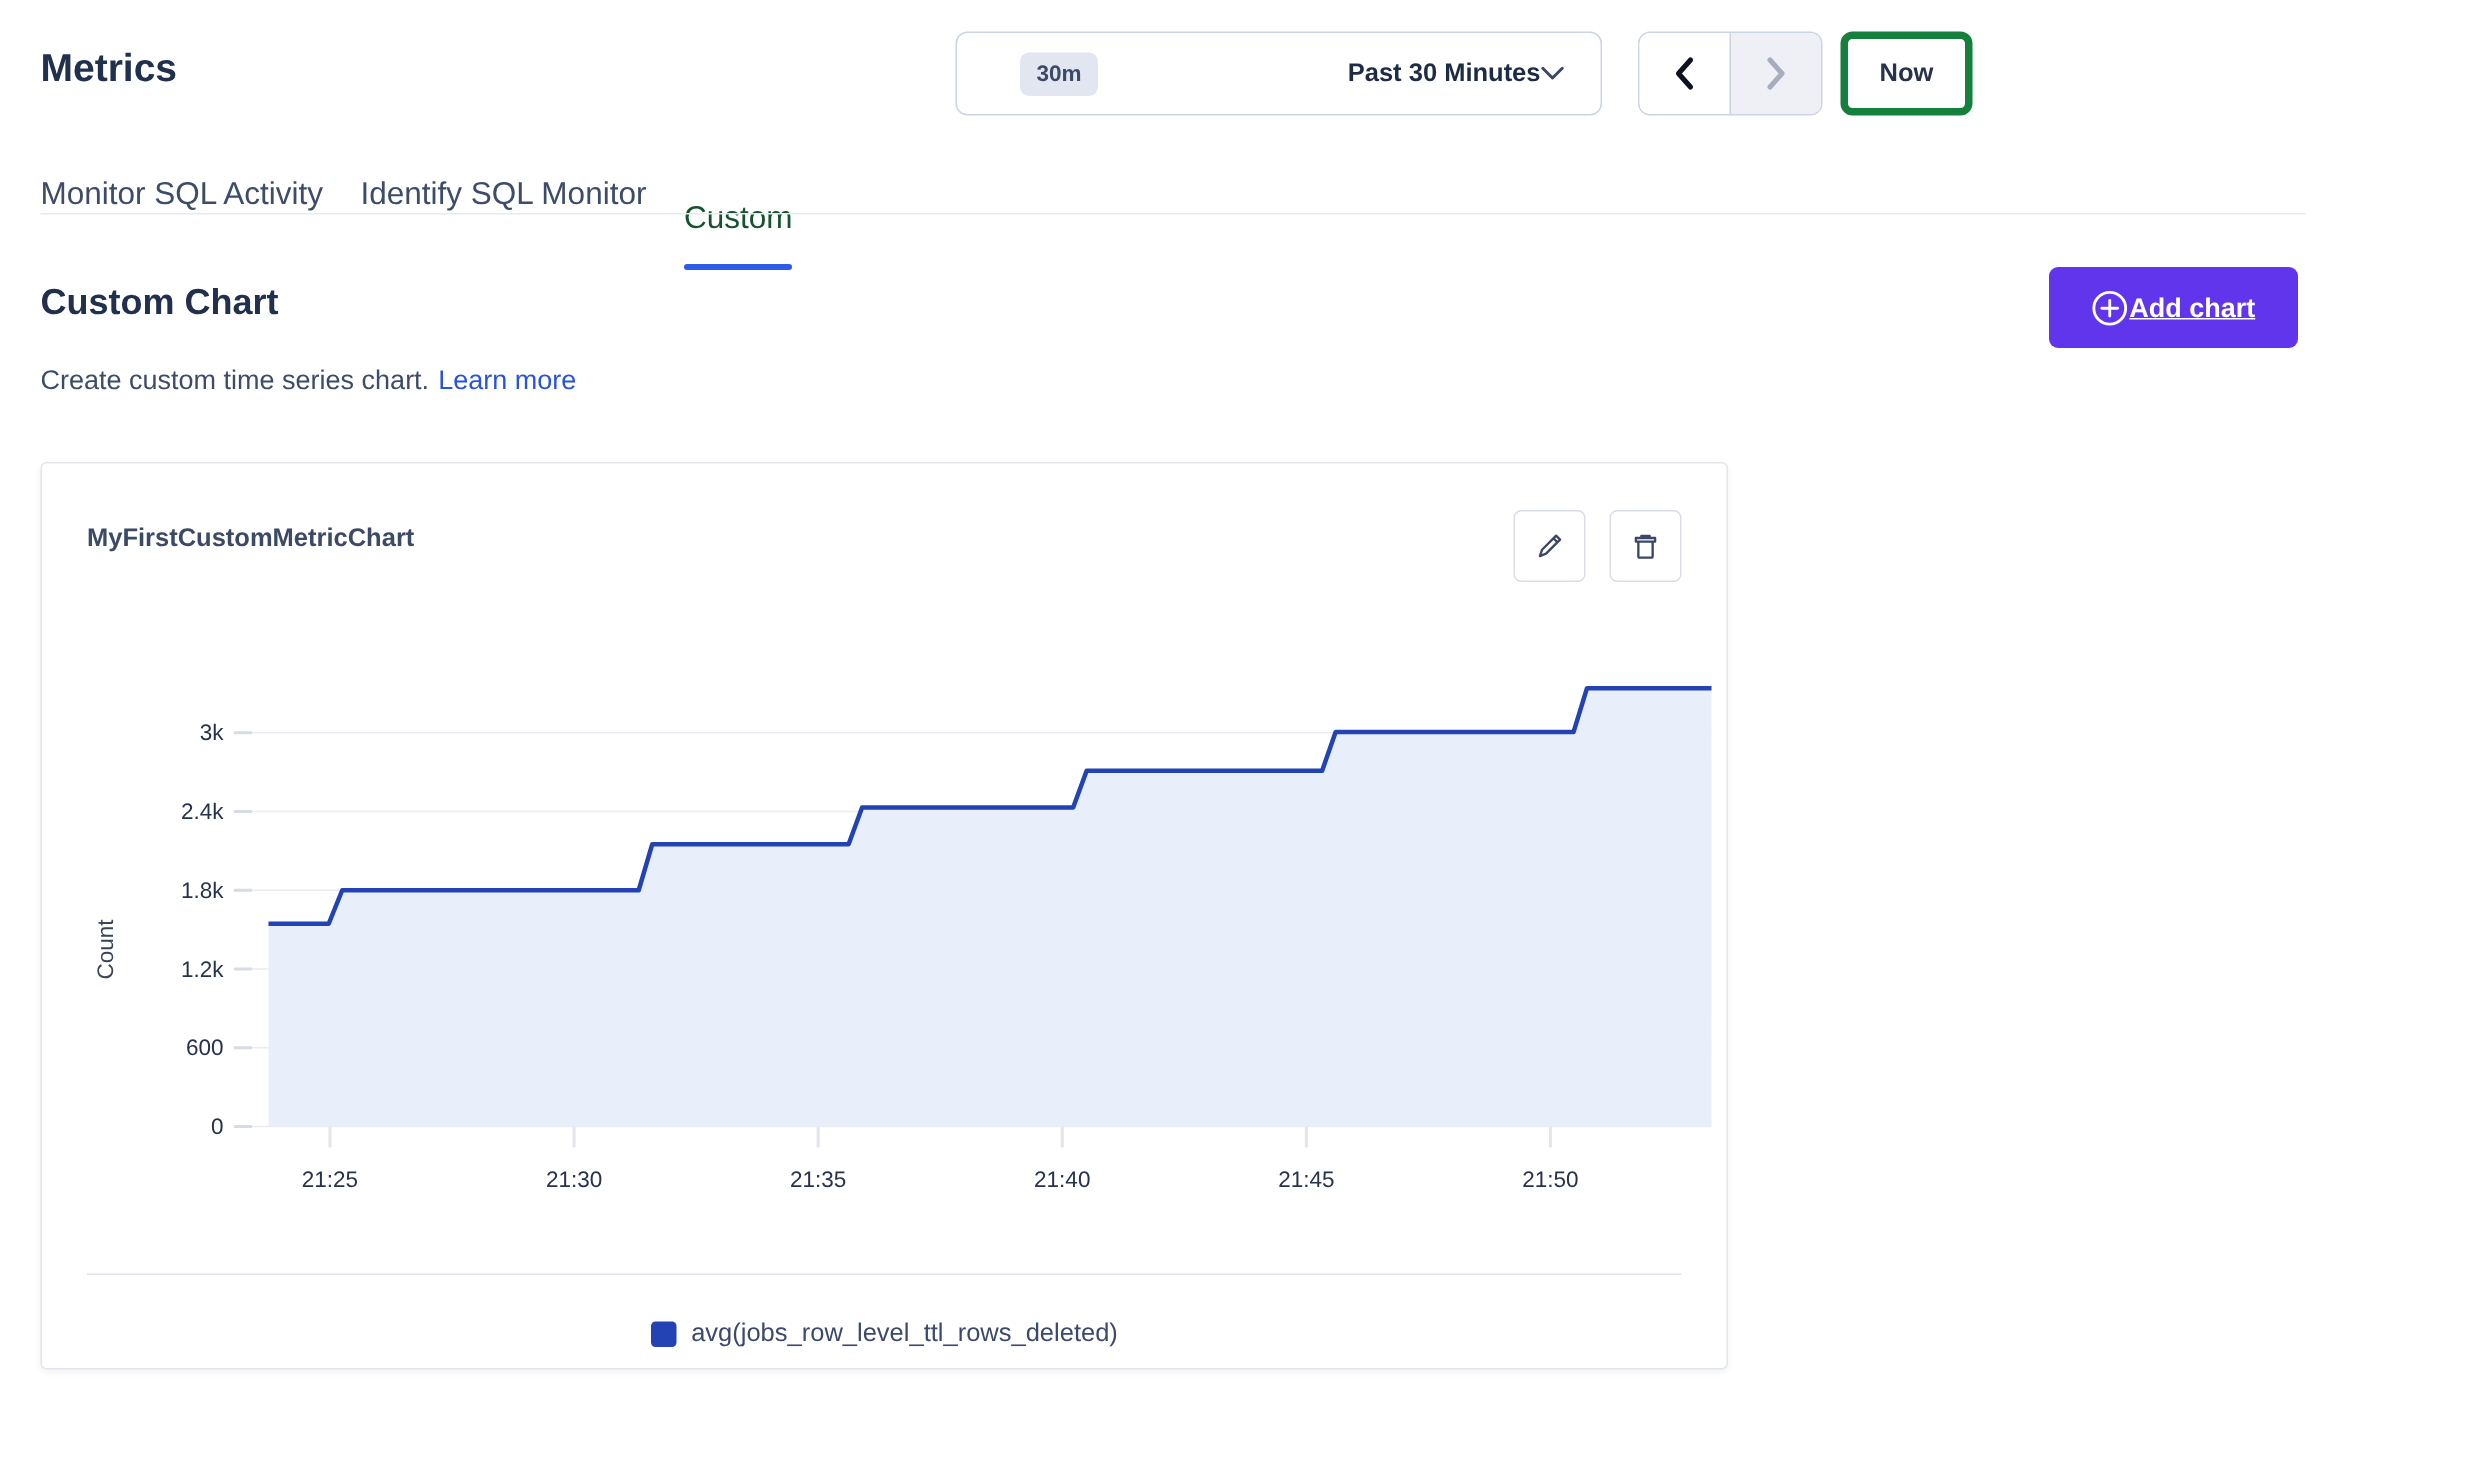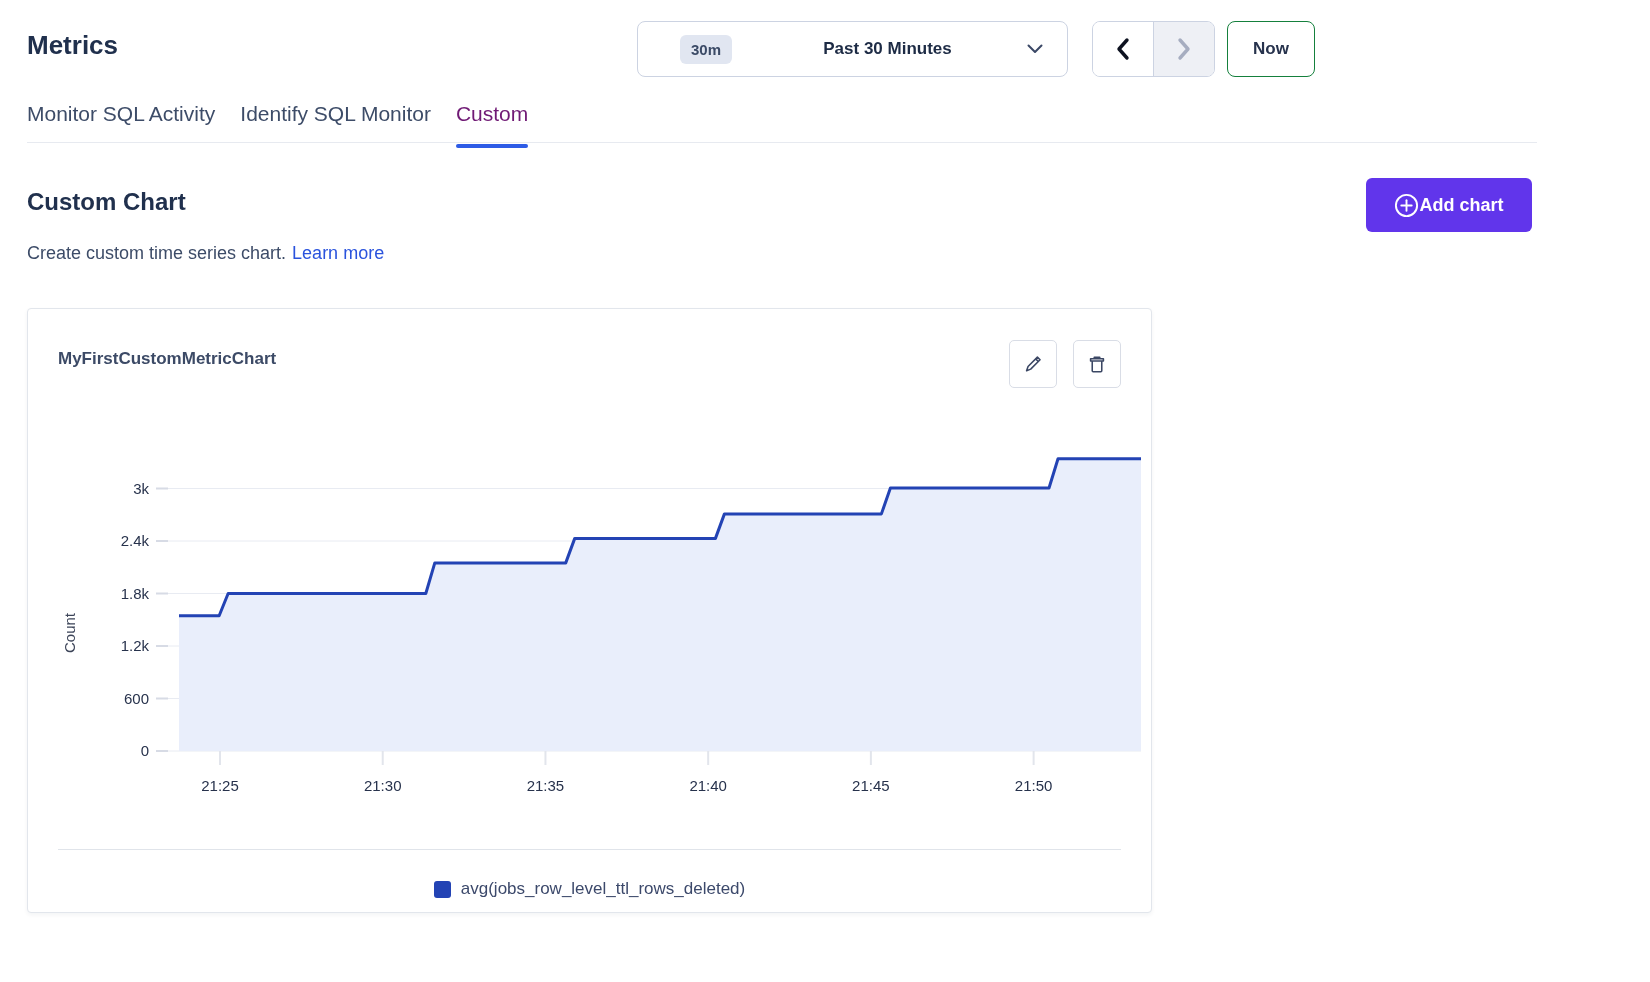--- a/index.html
+++ b/index.html
@@ -8,49 +8,49 @@
   .page { position:relative; width:1650px; height:982px; background:#fff; overflow:hidden; }
 
   
   .page-title { position:absolute; left:27px; top:30px; font-size:26px; font-weight:700; color:#20304d; }
 
   .time-dropdown { position:absolute; left:637px; top:21px; width:431px; height:56px;
     border:1px solid #ccd3e2; border-radius:8px; background:#fff; display:flex; align-items:center;
     padding:0 24px 0 22px; cursor:pointer; }
   .time-badge { background:#e1e6f1; color:#3b4a66; font-size:15px; font-weight:700;
     padding:6px 11px; border-radius:6px; margin-right:16px;margin-left:20px; }
-  .time-label { font-size:17px; font-weight:700; color:#1d2b45; flex:1; text-align:center; }
+  .time-label { font-size:17px; font-weight:700; color:#1d2b45; flex:1; text-align:right; }
   .chev-down { width:16px; height:10px; }
 
   .pager { position:absolute; left:1092px; top:21px; height:56px; display:flex;
     border:1px solid #ccd3e2; border-radius:8px; overflow:hidden; background:#fff; }
   .pager-btn { width:60px; height:54px; display:flex; align-items:center; justify-content:center;
     background:#fff; border:none; cursor:pointer; }
   .pager-sep { width:1px; background:#ccd3e2; }
   .pager-btn.disabled { background:#eef0f5; cursor:default; }
 
   .now-btn { position:absolute; left:1227px; top:21px; width:88px; height:56px; background:#fff;
-    border:1px solid #15803d; border-radius:8px; font-family:inherit; font-size:17px; font-weight:700;
+    border:5px solid #15803d; border-radius:8px; font-family:inherit; font-size:17px; font-weight:700;
     color:#27334d; cursor:pointer; }
 
   
   .tabs { position:absolute; left:27px; top:102px; display:flex; gap:25px; }
   .tab { position:relative; background:none; border:none; font-family:inherit; font-size:21px;
     color:#3d4c68; padding:0 0 21px 0; cursor:pointer; }
-  .tab.active { color:#701a75; }
+  .tab.active { color:#14532d;margin-top:32px; }
   .tab.active::after { content:""; position:absolute; left:0; right:0; bottom:-1px; height:4px;
     background:#2e5ce6; border-radius:2px; }
   .tabs-divider { position:absolute; left:27px; top:142px; width:1510px; height:1px; background:#e7eaf0; }
 
   
   .section-title { position:absolute; left:27px; top:188px; font-size:24px; font-weight:700; color:#20304d; }
   .add-chart-btn { position:absolute; left:1366px; top:178px; width:166px; height:54px;
     background:#6135eb; border:none; border-radius:6px; display:flex; align-items:center;
     justify-content:center; color:#fff; font-family:inherit; font-size:18px; font-weight:700;
-    cursor:pointer; }
+    cursor:pointer;text-decoration:underline; }
   .section-subtitle { position:absolute; left:27px; top:243px; font-size:18px; color:#3d4c68; }
   .learn-more { color:#2a53dd; font-weight:400; text-decoration:none; margin-left:6px; cursor:pointer; }
 
   
   .card { position:absolute; left:27px; top:308px; width:1125px; height:605px; background:#fff;
     border:1px solid #e2e6ec; border-radius:4px; box-shadow:0 2px 4px rgba(22,33,56,.05); }
   .card-title { position:absolute; left:30px; top:40px; font-size:17px; font-weight:700; color:#3c4a66; }
   .icon-btn { position:absolute; top:31px; width:48px; height:48px; background:#fff;
     border:1px solid #d9dde6; border-radius:5px; display:flex; align-items:center; justify-content:center;
     cursor:pointer; }

